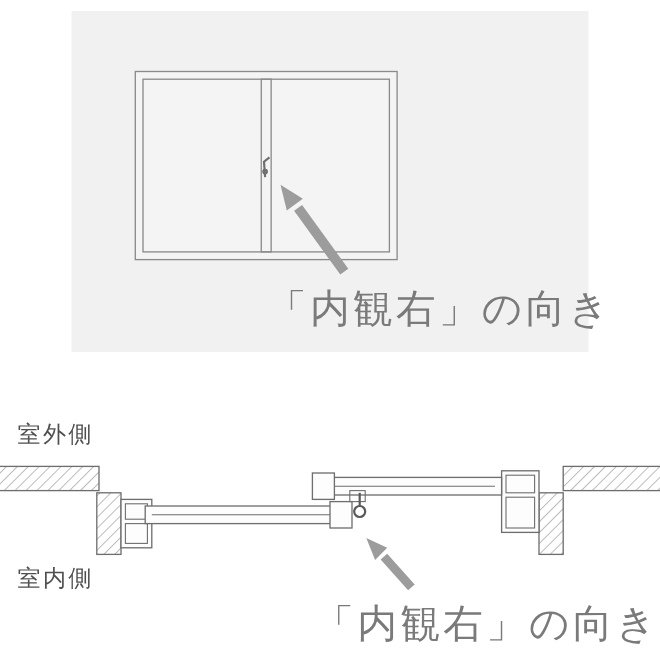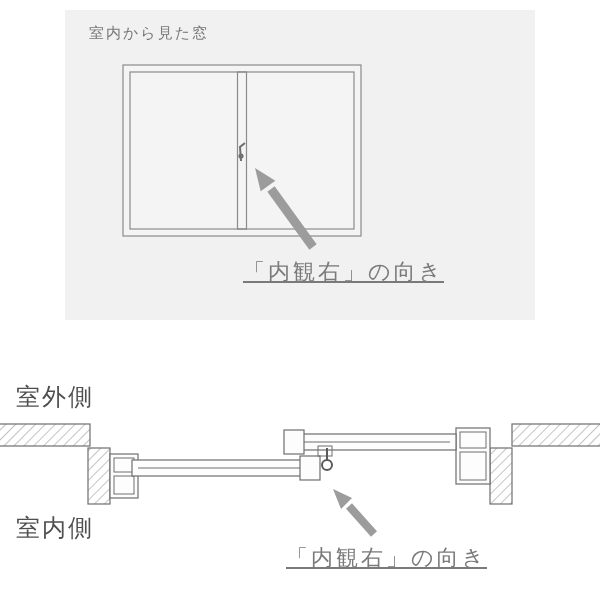--- a/index.html
+++ b/index.html
@@ -21,29 +21,28 @@
     position:absolute;left:65px;top:10px;width:470px;height:310px;
     background:var(--panel-bg);
   }
   .caption{
     position:absolute;left:24px;top:14px;
     font-size:15px;letter-spacing:2px;color:var(--caption-text);
     white-space:nowrap;
   }
   .direction{
     position:absolute;
-    font-size:22px;letter-spacing:3px;color:var(--direction-text);
+    font-size:36px;letter-spacing:3px;color:var(--direction-text);
     white-space:nowrap;
-    text-decoration:underline;
   }
   .direction.top-dir{left:178px;top:247px;}
   .direction.bottom-dir{left:286px;top:543px;}
   .side-label{
     position:absolute;left:16px;
-    font-size:24px;letter-spacing:2px;color:var(--label-text);
+    font-size:21px;letter-spacing:2px;color:var(--label-text);
     white-space:nowrap;
   }
   .side-label.outdoor{top:381px;}
   .side-label.indoor{top:512px;}
   svg.drawing{position:absolute;display:block;}
   svg .dl{stroke:var(--drawing-line);fill:none;stroke-width:1.2;}
   svg .dl.glass{fill:#f4f4f4;}
   svg .sl{stroke:var(--section-line);fill:#fdfdfd;stroke-width:1.2;}
   svg .sl.thin{fill:none;stroke-width:1;}
   svg .hatched{fill:url(#hatch);}
@@ -52,21 +51,20 @@
   svg .arrow-shaft{stroke:var(--arrow);stroke-width:9;fill:none;}
   svg .arrow-shaft2{stroke:var(--arrow);stroke-width:8;fill:none;}
   svg .arrow-head{fill:var(--arrow);stroke:none;}
 </style>
 </head>
 <body>
 
 <div class="stage">
 
   <section class="top-panel">
-    <div class="caption">室内から見た窓</div>
 
     <svg class="drawing" style="left:0;top:0" width="470" height="310" viewBox="0 0 470 310">
 
       <g>
         <rect class="dl glass" x="58" y="55" width="238" height="171"></rect>
         <rect class="dl" x="65" y="62" width="224" height="157"></rect>
         <rect class="dl" x="172.5" y="62" width="9" height="157"></rect>
       </g>
 
       <g>

